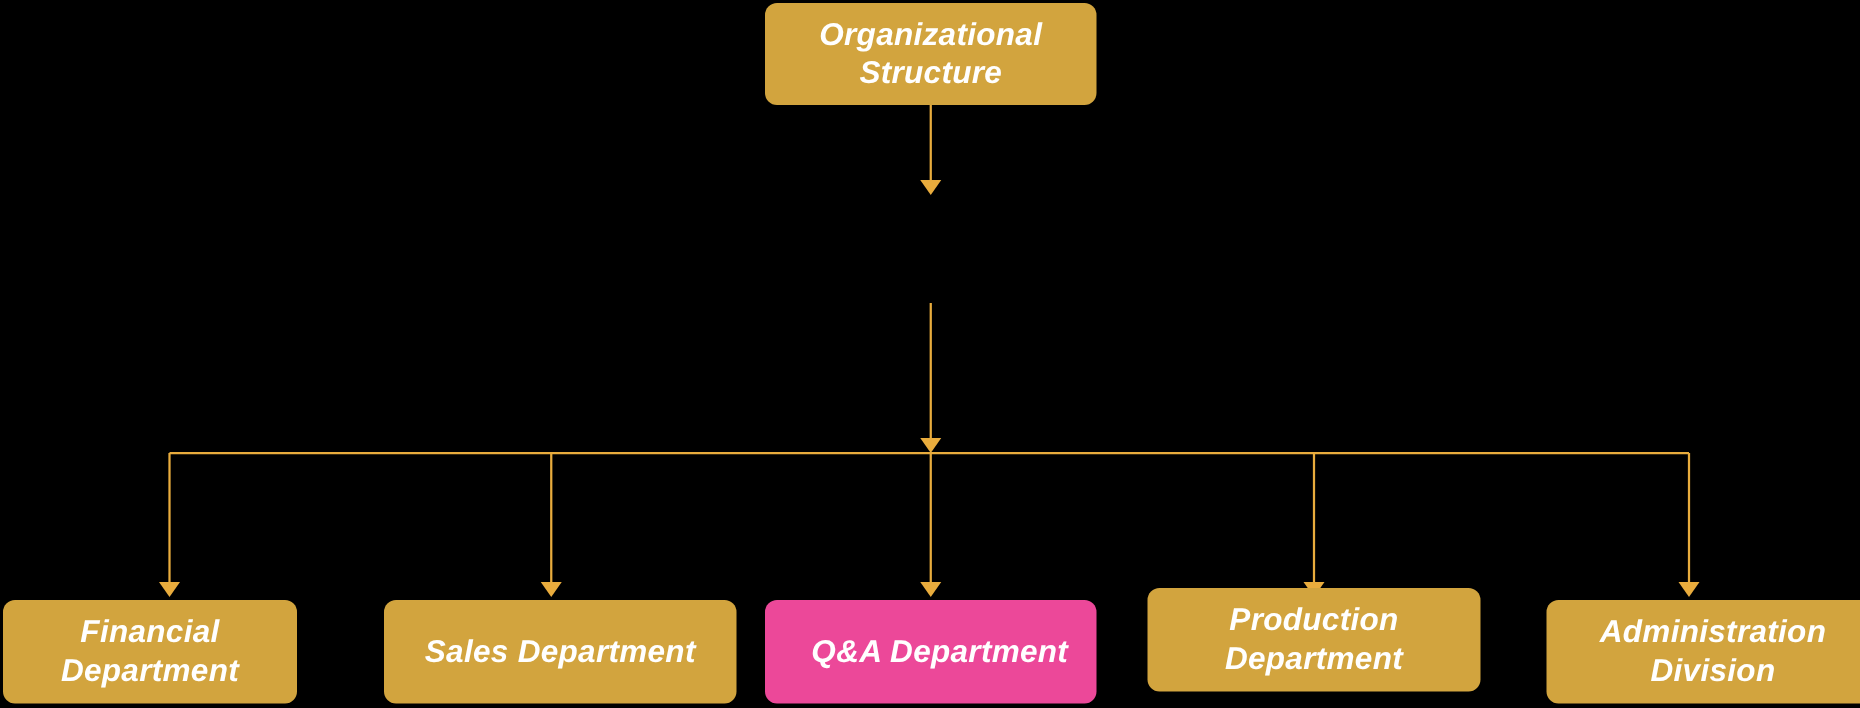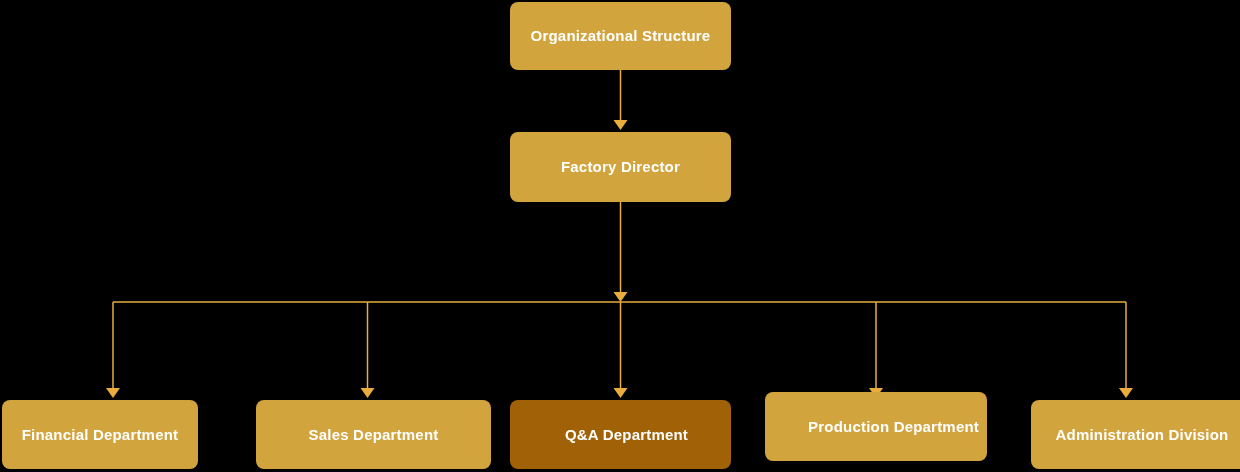--- a/index.html
+++ b/index.html
@@ -27,23 +27,24 @@
     border-radius: 8px;
     display: flex;
     align-items: center;
     justify-content: center;
     text-align: center;
     box-sizing: border-box;
     padding: 4px 8px;
   }
   .node span {
     font-weight: bold;
-    font-size: 15px;
+    font-size: 21px;
     line-height: 1.2;
     letter-spacing: 0.2px;
+    font-style: italic;
   }
 </style>
 </head>
 <body>
 
 <div class="canvas" style="background: rgb(0, 0, 0);">
   <svg class="connector-layer" viewBox="0 0 1240 472" xmlns="http://www.w3.org/2000/svg">
       <polyline points="620.5,70 620.5,120" fill="none" stroke="#E9AC3D" stroke-width="1.5"></polyline>
       <path d="M 613.5 120 L 627.5 120 L 620.5 130 Z" fill="#E9AC3D"></path>
       <polyline points="620.5,202 620.5,292" fill="none" stroke="#E9AC3D" stroke-width="1.5"></polyline>
@@ -56,30 +57,27 @@
       <polyline points="620.5,302 620.5,388" fill="none" stroke="#E9AC3D" stroke-width="1.5"></polyline>
       <path d="M 613.5 388 L 627.5 388 L 620.5 398 Z" fill="#E9AC3D"></path>
       <polyline points="876,302 876,388" fill="none" stroke="#E9AC3D" stroke-width="1.5"></polyline>
       <path d="M 869 388 L 883 388 L 876 398 Z" fill="#E9AC3D"></path>
       <polyline points="1126,302 1126,388" fill="none" stroke="#E9AC3D" stroke-width="1.5"></polyline>
       <path d="M 1119 388 L 1133 388 L 1126 398 Z" fill="#E9AC3D"></path>
     </svg>
 <div class="node" style="left: 510px; top: 2px; width: 221px; height: 68px; background: rgb(210, 164, 62); color: rgb(255, 255, 255);">
       <span>Organizational Structure</span>
     </div>
-    <div class="node" style="left: 510px; top: 132px; width: 221px; height: 70px; background: rgb(210, 164, 62); color: rgb(255, 255, 255);">
-      <span>Factory Director</span>
-    </div>
     <div class="node" style="left: 2px; top: 400px; width: 196px; height: 69px; background: rgb(210, 164, 62); color: rgb(255, 255, 255);">
       <span>Financial Department</span>
     </div>
     <div class="node" style="left: 256px; top: 400px; width: 235px; height: 69px; background: rgb(210, 164, 62); color: rgb(255, 255, 255); text-align: right;">
       <span>Sales Department</span>
     </div>
-    <div class="node" style="left: 510px; top: 400px; width: 221px; height: 69px; background: #a16207; color: rgb(255, 255, 255); padding-left: 20px;">
+    <div class="node" style="left: 510px; top: 400px; width: 221px; height: 69px; background: #ec4899; color: rgb(255, 255, 255); padding-left: 20px;">
       <span>Q&amp;A Department</span>
     </div>
     <div class="node" style="left: 765px; top: 392px; width: 222px; height: 69px; background: rgb(210, 164, 62); color: rgb(255, 255, 255); justify-content: flex-end;">
       <span>Production Department</span>
     </div>
     <div class="node" style="left: 1015px; top: 400px; width: 222px; height: 69px; background: rgb(210, 164, 62); color: rgb(255, 255, 255); margin-left: 16px;">
       <span>Administration Division</span>
     </div>
   </div>
 

